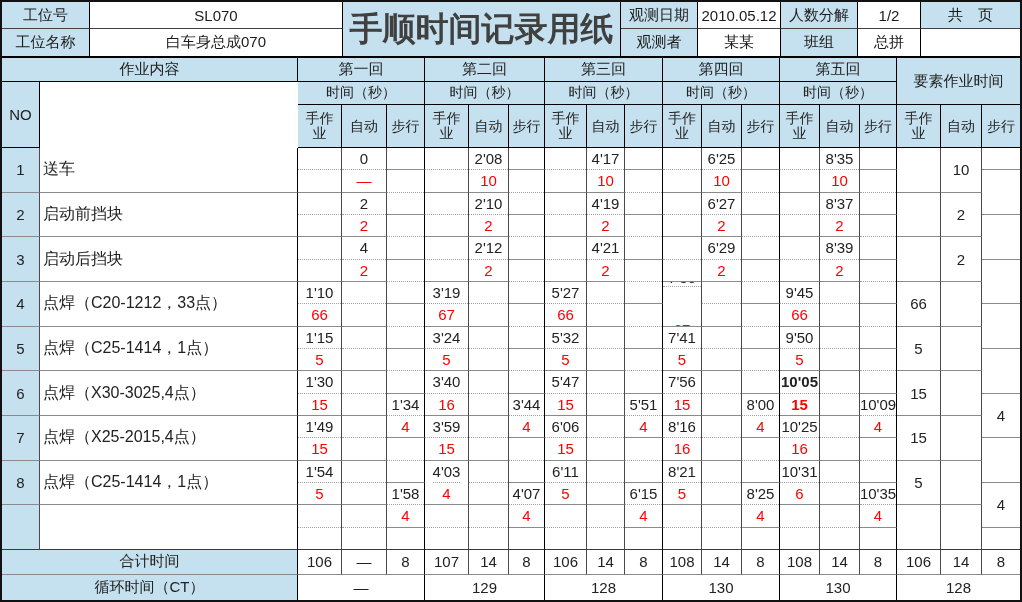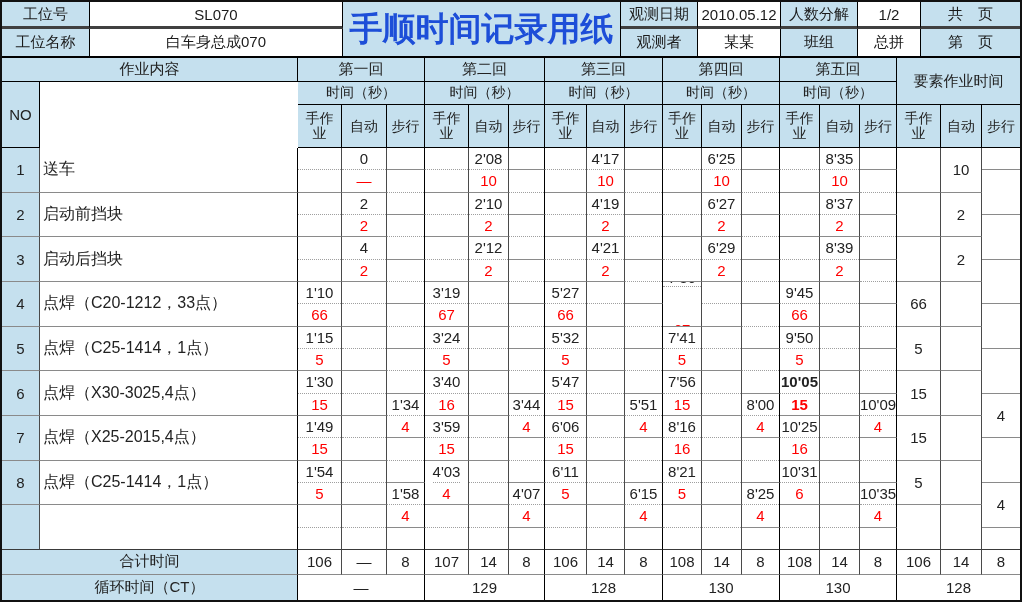--- a/index.html
+++ b/index.html
@@ -9,24 +9,24 @@
     position:relative;overflow:hidden;
   }
   
   .tophdr{
     display:grid;width:1018px;height:54px;
     grid-template-columns:88px 253px 278px 77px 83px 77px 63px 99px;
     grid-template-rows:27px 27px;
   }
   .hc{border-right:1px solid #000;display:flex;align-items:center;justify-content:center;
       font-size:15px;overflow:hidden;}
-  .r1{border-bottom:3px solid #404040;}
+  .r1{border-bottom:1px solid #404040;}
   .blu{background:#c5e0ee;}
   .noR{border-right:none !important;}
-  .title{grid-column:3;grid-row:1 / span 2;font-size:33px;font-weight:bold;color:#1d4ed8;}
+  .title{grid-column:3;grid-row:1 / span 2;font-size:33px;font-weight:bold;color:#404040;}
   
   .maingrid{
     display:grid;width:1018px;border-top:2px solid #000;
     grid-template-columns:38px 258px 44px 45px 38px 44px 40px 36px 42px 38px 38px 39px 40px 38px 40px 40px 37px 44px 41px 38px;
     grid-template-rows:24px 23px 43px repeat(18,22.33px) 25px 25px;
   }
   .c{border-right:1px solid #4a4a4a;border-bottom:1px solid #8a8a8a;
      display:flex;align-items:center;justify-content:center;
      font-size:15px;color:#222;overflow:hidden;}
   .hd{background:#c5e0ee;border-right-color:#000;border-bottom-color:#000;font-size:15px;text-align:center;}
@@ -56,21 +56,20 @@
     <div class="hc r1">2010.05.12</div>
     <div class="hc blu r1">人数分解</div>
     <div class="hc r1">1/2</div>
     <div class="hc blu r1 noR">共　页</div>
     <div class="hc blu" style="grid-row:2;grid-column:1;">工位名称</div>
     <div class="hc" style="grid-row:2;grid-column:2;">白车身总成070</div>
     <div class="hc blu" style="grid-row:2;grid-column:4;">观测者</div>
     <div class="hc" style="grid-row:2;grid-column:5;">某某</div>
     <div class="hc blu" style="grid-row:2;grid-column:6;">班组</div>
     <div class="hc" style="grid-row:2;grid-column:7;">总拼</div>
-    <div class="hc blu noR" style="grid-row:2;grid-column:8;">第　页</div>
   </div>
 
   <div class="maingrid" id="maingrid">
       <div class="c hd gR" style="grid-area: 1 / 1 / span 1 / span 2;">作业内容</div>
       <div class="c hd gR" style="grid-area: 1 / 3 / span 1 / span 3;">第一回</div>
       <div class="c hd gR" style="grid-area: 1 / 6 / span 1 / span 3;">第二回</div>
       <div class="c hd gR" style="grid-area: 1 / 9 / span 1 / span 3;">第三回</div>
       <div class="c hd gR" style="grid-area: 1 / 12 / span 1 / span 3;">第四回</div>
       <div class="c hd gR" style="grid-area: 1 / 15 / span 1 / span 3;">第五回</div>
       <div class="c hd noR" style="grid-area: 1 / 18 / span 2 / span 3;">要素作业时间</div>

